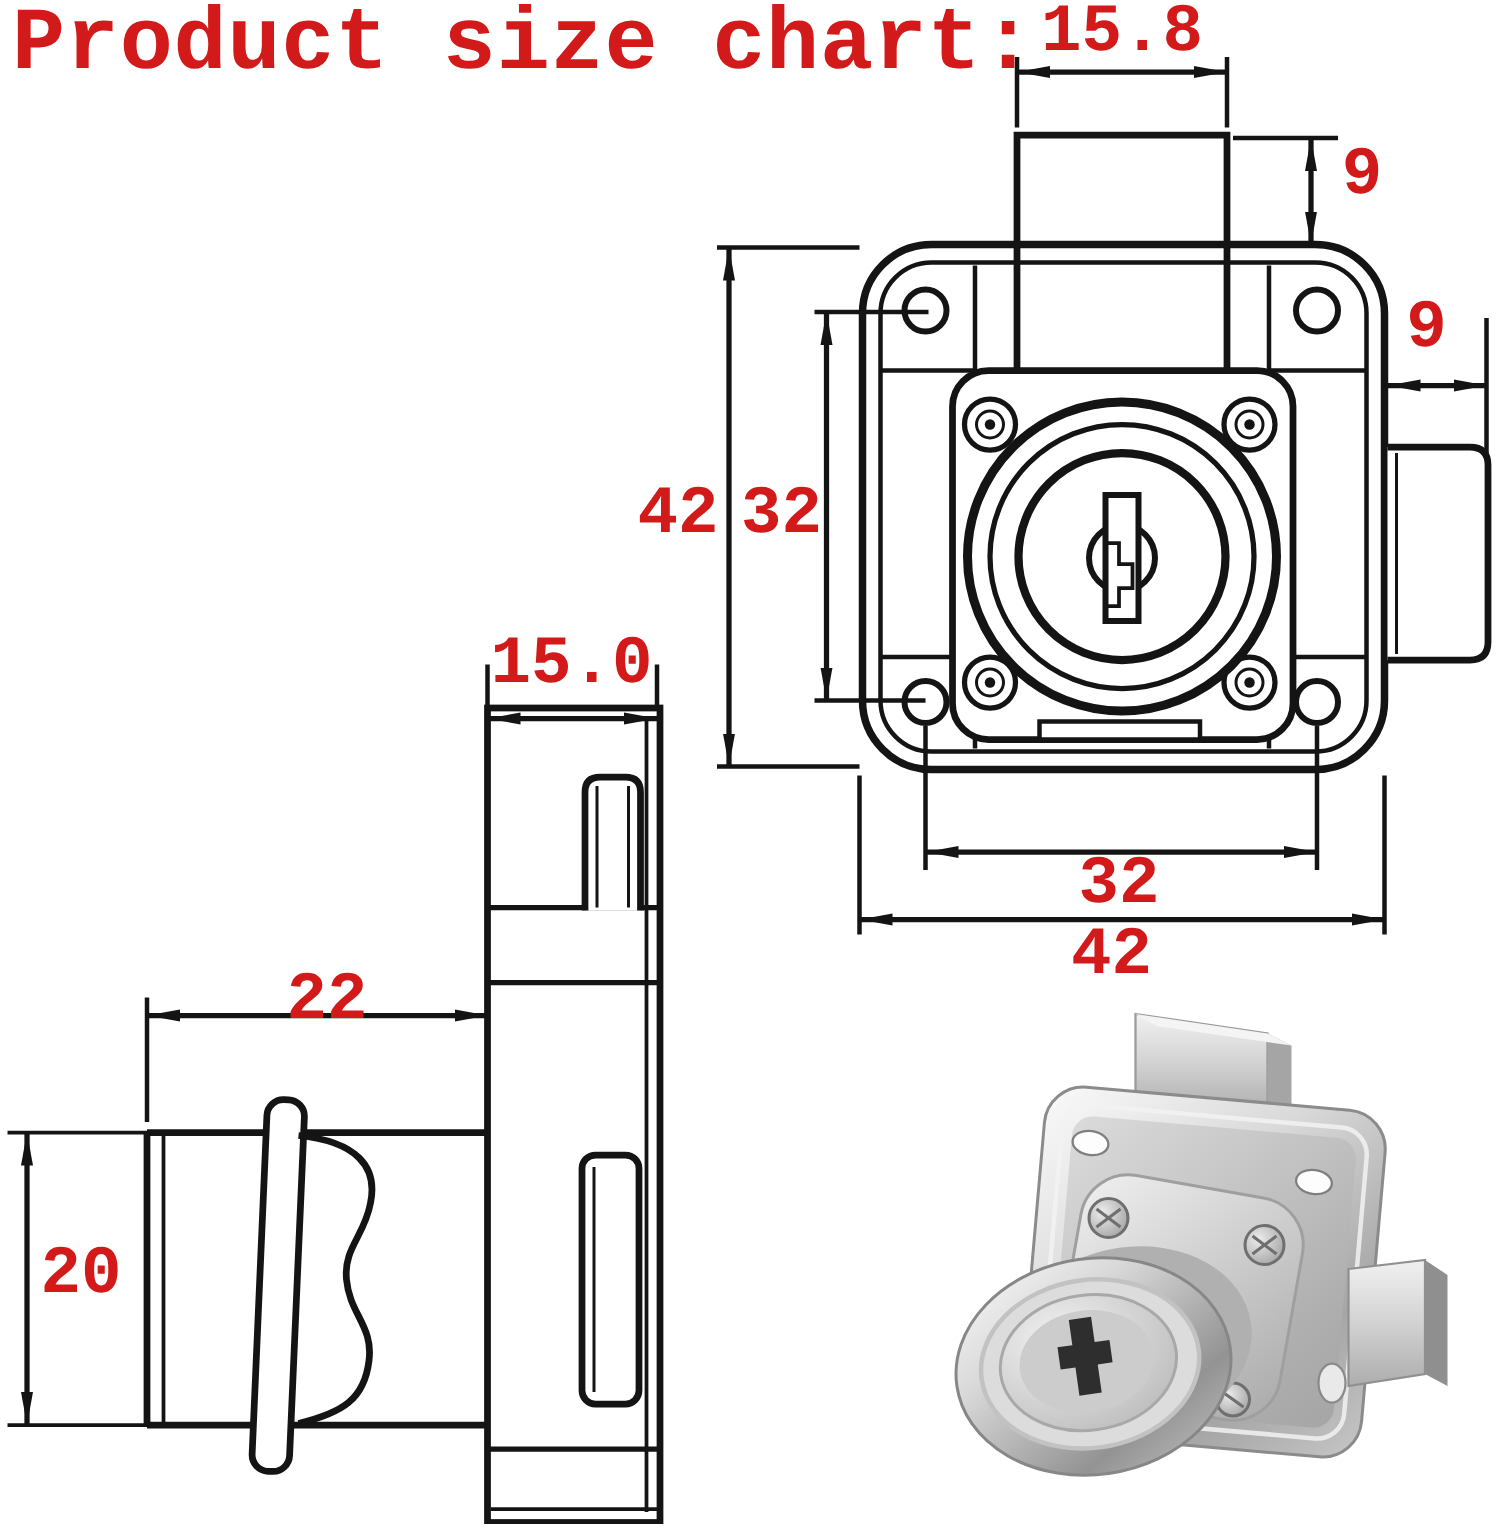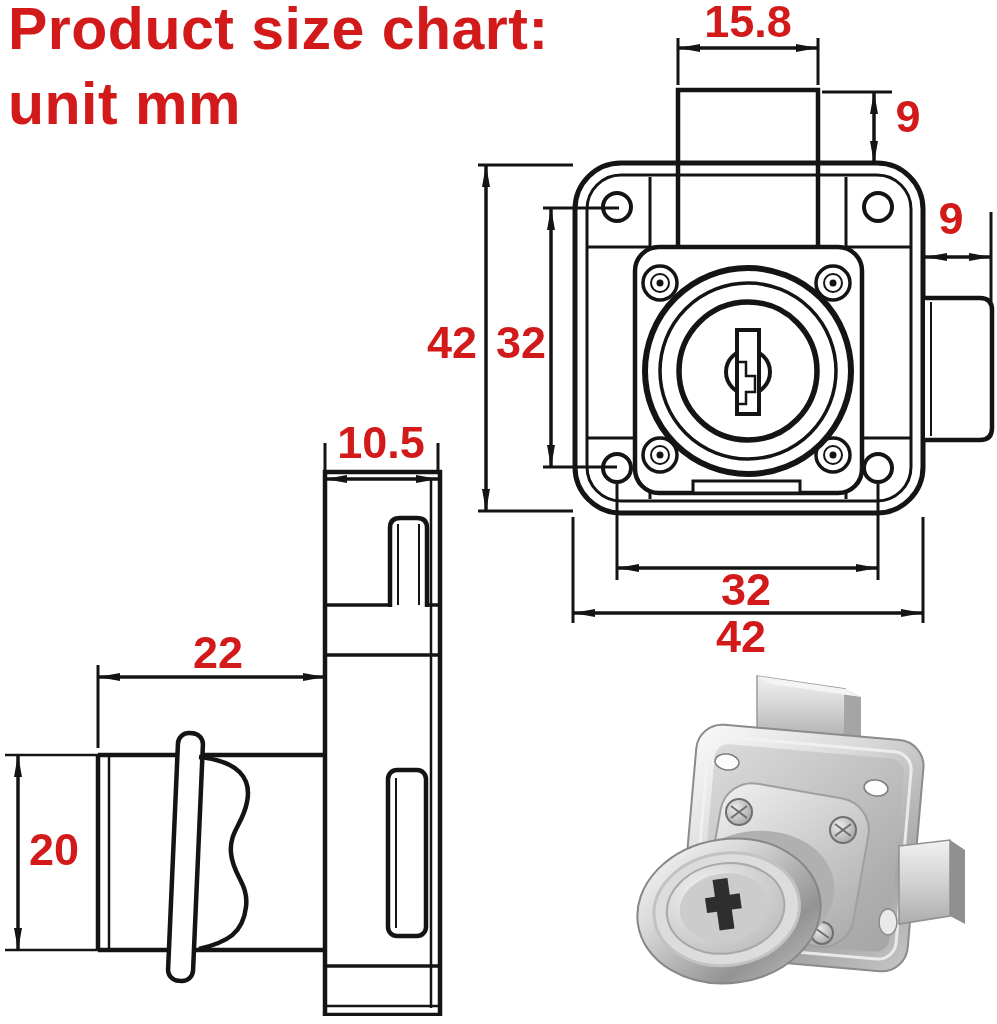--- a/index.html
+++ b/index.html
@@ -6,21 +6,21 @@
     --label-red:#d31a1a;
     --line-black:#141414;
     --background:#ffffff;
   }
   html,body{margin:0;padding:0;background:#fff;}
   .canvas{
     position:relative;
     width:997px;height:1016px;
     background:var(--background);
     overflow:hidden;
-    font-family:Liberation Sans, sans-serif;
+    font-family:Liberation Mono, monospace;
   }
   .art{position:absolute;left:0;top:0;color:var(--line-black);}
   .title{
     position:absolute;left:8px;top:-8px;
     font-weight:700;font-size:59px;line-height:75px;
     color:var(--label-red);
     letter-spacing:0.5px;
     white-space:nowrap;
   }
   .dim-label{
@@ -244,27 +244,26 @@
         <ellipse cx="727" cy="909" rx="73" ry="56" fill="#dcdcdc" stroke="#c2c2c2" stroke-width="3"></ellipse>
         <ellipse cx="726" cy="908" rx="59" ry="45" fill="url(#gCylIn)" stroke="#a8a8a8" stroke-width="2"></ellipse>
         <ellipse cx="725" cy="907" rx="45" ry="34" fill="#cccccc"></ellipse>
         <path d="M717,878 h15 v17 h10 v15 h-10 v19 h-15 v-19 h-10 v-15 h10 z" fill="#2e2e2e"></path>
       </g>
     </g>
   </svg>
 
   <div class="title">
     <div>Product size chart:</div>
-    <div>unit mm</div>
   </div>
 
   <div class="dim-label" style="left:748px;top:22px">15.8</div>
   <div class="dim-label" style="left:908px;top:117px">9</div>
   <div class="dim-label" style="left:951px;top:219px">9</div>
   <div class="dim-label" style="left:452px;top:343px">42</div>
   <div class="dim-label" style="left:521px;top:343px">32</div>
   <div class="dim-label" style="left:746px;top:590px">32</div>
   <div class="dim-label" style="left:741px;top:637px">42</div>
-  <div class="dim-label" style="left:381px;top:443px">10.5</div>
-  <div class="dim-label" style="left:218px;top:653px">22</div>
+  <div class="dim-label" style="left:381px;top:443px">15.0</div>
+  <div class="dim-label" style="left:218px;top:667px">22</div>
   <div class="dim-label" style="left:54px;top:850px">20</div>
 
 </div>
 
 </body></html>

